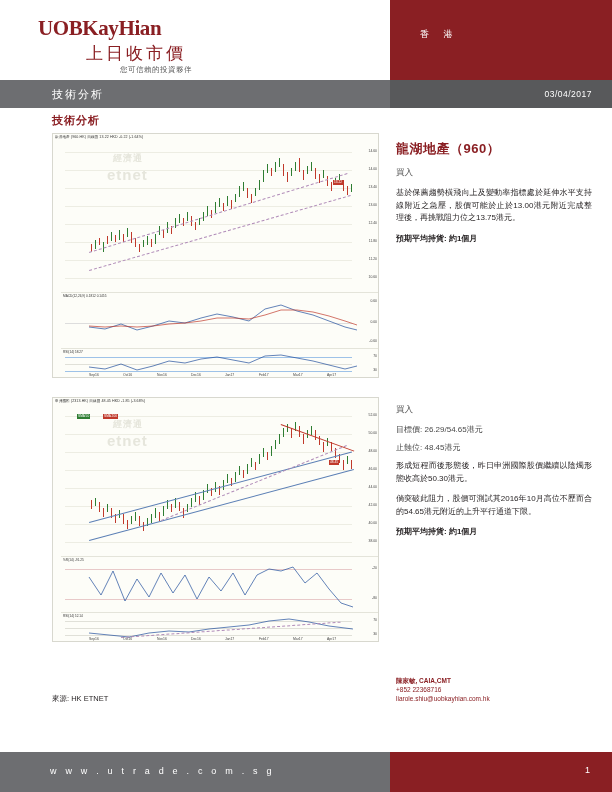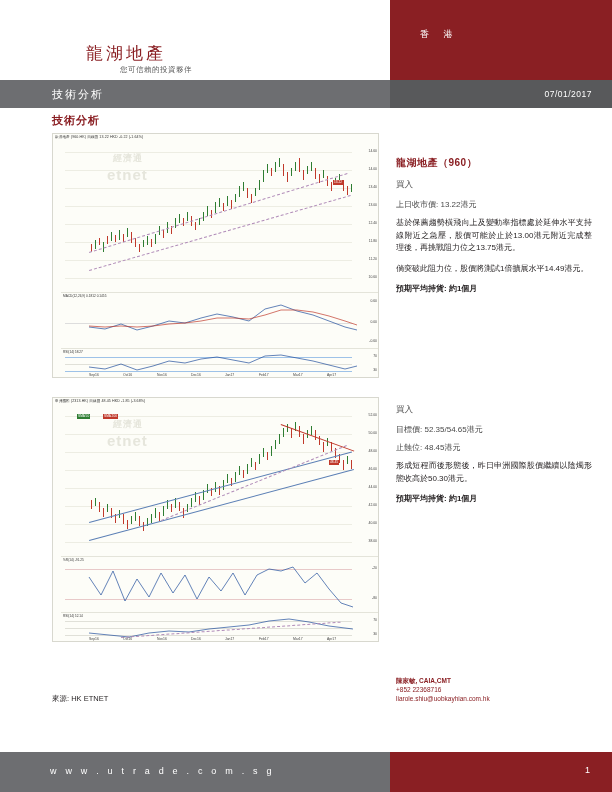--- a/index.html
+++ b/index.html
@@ -45,21 +45,21 @@
   .tl{position:absolute;height:0;border-top:1px dashed #b08bb8;transform-origin:0 0;}
   .tl-solid{position:absolute;height:0;border-top:1px solid #5b7fb5;transform-origin:0 0;}
   .tl-red{position:absolute;height:0;border-top:1px solid #c0392b;transform-origin:0 0;}
   .tag{position:absolute;font-size:3.2px;color:#fff;padding:0 1px;line-height:5px;}
   .src{position:absolute;left:52px;top:694px;font-size:7.5px;color:#231f20;}
 
   
   .rcol{position:absolute;width:196px;}
   #r1{left:396px;top:140px;}
   #r2{left:396px;top:404px;}
-  .stk-title{font-size:10px;font-weight:bold;color:#8a1f23;letter-spacing:0.5px;margin:16px 0 9px 0;}
+  .stk-title{font-size:13px;font-weight:bold;color:#8a1f23;letter-spacing:0.5px;margin:0 0 9px 0;}
   .rating{font-size:8.5px;color:#4a4a4a;margin:0 0 8px 0;}
   .kv{font-size:8px;color:#4a4a4a;margin:0 0 7px 0;}
   .para{font-size:8px;color:#231f20;line-height:12.5px;margin:0 0 8px 0;text-align:justify;}
   .bold-note{font-size:8px;font-weight:bold;color:#231f20;margin:4px 0 0 0;}
 
   
   .contact{position:absolute;left:396px;top:676px;font-size:6.5px;color:#8a1f23;line-height:9px;}
   .contact .nm{font-weight:bold;}
 
   
@@ -68,30 +68,33 @@
   .ftr-right{position:absolute;left:390px;top:0;width:222px;height:40px;background:#8a1f23;}
   .ftr-url{position:absolute;left:50px;top:14px;color:#ffffff;font-size:9px;letter-spacing:3.2px;}
   .ftr-pg{position:absolute;right:22px;top:13px;color:#ffffff;font-size:9px;}
 </style>
 </head>
 <body>
 
 <div class="hdr">
   <div class="hdr-left"></div>
   <div class="hdr-right"></div>
-  <div class="logo-cn">龍湖地產</div>
+  <div class="logo">
+    <span>UOB</span><span class="kay">KayHian</span>
+  </div>
+  <div class="logo-cn">上日收市價</div>
   <div class="logo-tag">您可信賴的投資夥伴</div>
   <div class="hdr-region">香 港</div>
 </div>
 
 <div class="bar">
   <div class="bar-left"></div>
   <div class="bar-right"></div>
   <div class="bar-title">技術分析</div>
-  <div class="bar-date">07/01/2017</div>
+  <div class="bar-date">03/04/2017</div>
 </div>
 
 <div class="sec-title">技術分析</div>
 
 <div class="chart" id="chart1">
   <div class="chart-hdr">龍湖地產 (960.HK) 日線圖  13.22 HKD  -0.22 (-1.64%)</div>
 
   <div class="pane" style="top:6px;height:148px;border-top:none;">
     <div class="chart-wm" style="left:52px;top:12px;font-size:9px;">經濟通</div>
     <div class="chart-wm" style="left:46px;top:26px;font-size:15px;">etnet</div>
@@ -349,31 +352,30 @@
     <div class="xlab" style="left:232px;">Mar17</div>
     <div class="xlab" style="left:266px;">Apr17</div>
   </div>
 </div>
 
 <div class="src">來源: HK ETNET</div>
 
 <div class="rcol" id="r1">
   <div class="stk-title">龍湖地產（960）</div>
   <div class="rating">買入</div>
-  <div class="kv">上日收市價: 13.22港元</div>
   <div class="para">基於保薦趨勢橫飛向上及變動率指標處於延伸水平支持線附近之急壓，股價可能於止於13.00港元附近完成整理後，再挑戰阻力位之13.75港元。</div>
-  <div class="para">倘突破此阻力位，股價將測試1倍擴展水平14.49港元。</div>
   <div class="bold-note">預期平均持貨: 約1個月</div>
 </div>
 
 <div class="rcol" id="r2">
   <div class="rating">買入</div>
-  <div class="kv">目標價: 52.35/54.65港元</div>
+  <div class="kv">目標價: 26.29/54.65港元</div>
   <div class="kv">止蝕位: 48.45港元</div>
   <div class="para">形成短程而後形態後，昨日申洲國際股價繼續以陰燭形態收高於50.30港元。</div>
+  <div class="para">倘突破此阻力，股價可測試其2016年10月高位不歷而合的54.65港元附近的上升平行通道下限。</div>
   <div class="bold-note">預期平均持貨: 約1個月</div>
 </div>
 
 <div class="contact">
   <div class="nm">陳家敏, CAIA,CMT</div>
   <div>+852 22368716</div>
   <div>liarole.shiu@uobkayhian.com.hk</div>
 </div>
 
 <div class="ftr">

